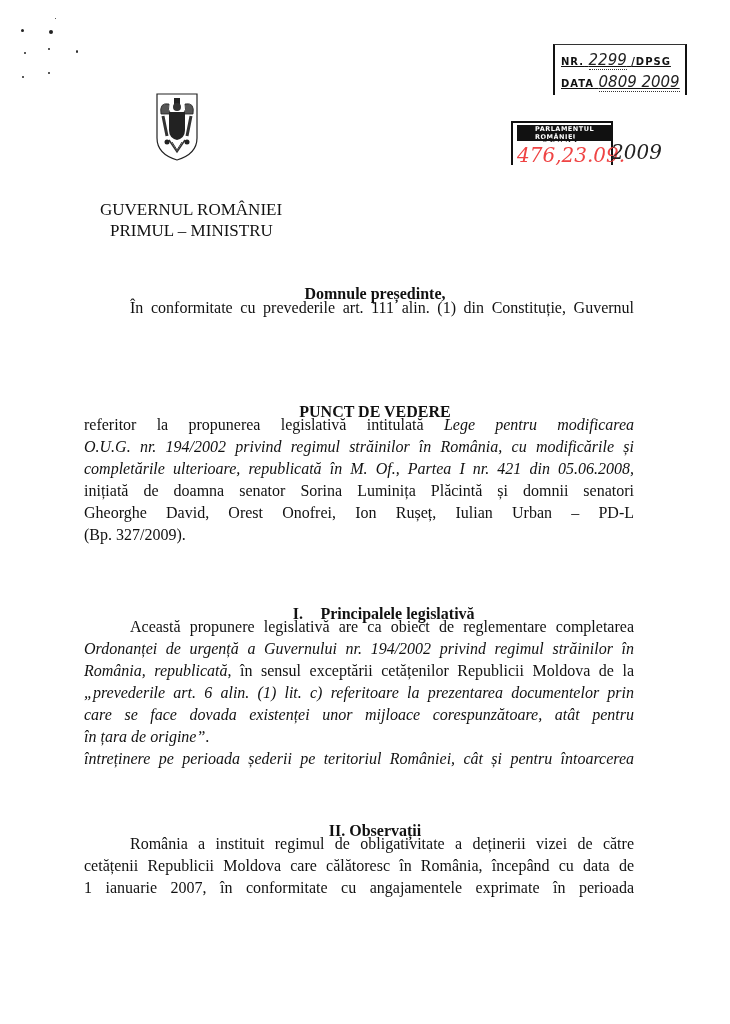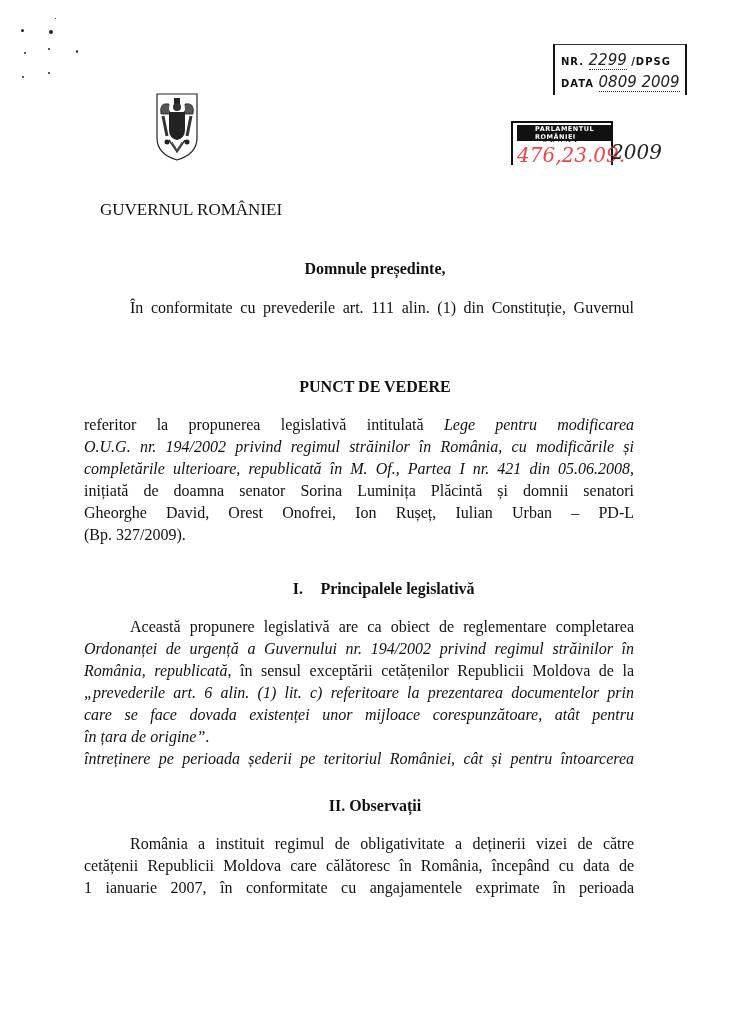--- a/index.html
+++ b/index.html
@@ -7,42 +7,42 @@
     width:730px; height:1024px; background:#ffffff; position:relative; overflow:hidden;
     font-family:"Liberation Serif","DejaVu Serif",serif; color:#111;
   }
   .speck { position:absolute; background:#222; border-radius:50%; }
 
   
   .reg-stamp {
     position:absolute; left:553px; top:44px; width:130px; height:50px;
     border-left:2px solid #111; border-right:2px solid #111; border-top:1px solid #333;
   }
-  .reg-line { position:absolute; left:6px; font-family:"DejaVu Sans",sans-serif; font-size:10px; font-weight:bold; letter-spacing:1px; }
+  .reg-line { position:absolute; left:6px; font-family:"DejaVu Sans",sans-serif; font-size:10px; font-weight:bold; letter-spacing:1px;text-decoration:underline; }
   .reg-line.l1 { top:6px; }
   .reg-line.l2 { top:28px; }
   .hand { font-family:"DejaVu Sans",sans-serif; font-style:italic; font-size:15px; font-weight:normal; color:#222; border-bottom:1px dotted #333; letter-spacing:0; }
 
   
   .senate-stamp {
     position:absolute; left:511px; top:121px; width:98px; height:42px;
     border:2px solid #111; border-bottom:none;
   }
   .senate-top { position:absolute; left:4px; top:2px; font-family:"DejaVu Sans",sans-serif; font-size:6.5px; font-weight:bold; letter-spacing:0.5px; background:#111; color:#fff; padding:0 18px; }
   .senate-mid { position:absolute; left:30px; top:13px; font-family:Liberation Serif, serif; font-size:7px; font-weight:bold; letter-spacing:3px; }
   .senate-hand { position:absolute; left:4px; top:20px; font-family:"DejaVu Serif",serif; font-style:italic; font-size:20px; color:#ef4444; }
   .senate-year { position:absolute; left:611px; top:140px; font-family:"DejaVu Serif",serif; font-style:italic; font-size:20px; color:#222; }
 
   
   .coat { position:absolute; left:155px; top:92px; width:44px; height:70px; }
 
   .gov { position:absolute; left:100px; top:199px; font-size:17px; line-height:21px; }
   .gov div:nth-child(2) { padding-left:10px; }
 
-  .center-bold { position:absolute; left:100px; width:550px; text-align:center; font-weight:bold; font-size:16px; }
+  .center-bold { position:absolute; left:100px; width:550px; text-align:center; font-weight:bold; font-size:16px;margin-top:25px; }
   .para { position:absolute; left:84px; width:550px; font-size:16px; line-height:22px; text-align:justify; }
   .para .indent { display:inline-block; width:46px; }
   .para .ln { display:block; text-align:justify; text-align-last:justify; height:22px; white-space:nowrap; }
   .para .ln.last { text-align-last:left; }
   i { font-style:italic; }
   .sec-num { display:inline-block; width:45px; }
 </style>
 </head>
 <body>
 
@@ -83,20 +83,21 @@
   <path d="M14 20 H30 V38 Q30 46 22 48 Q14 46 14 38 Z" fill="#222"></path>
   <path d="M8 24 L12 44 M36 24 L32 44" stroke="#333" stroke-width="3"></path>
   <path d="M14 48 L22 60 L30 48" fill="none" stroke="#333" stroke-width="1.5"></path>
   <path d="M17 50 L22 58 L27 50" fill="none" stroke="#333" stroke-width="1"></path>
   <circle cx="12" cy="50" r="2.5" fill="#222"></circle>
   <circle cx="32" cy="50" r="2.5" fill="#222"></circle>
 </svg>
 
 <div class="gov">
   <div>GUVERNUL ROMÂNIEI</div>
+  <div>PRIMUL – MINISTRU</div>
 </div>
 
 <div class="center-bold" style="top:260px;">Domnule președinte,</div>
 
 <div class="para" style="top:297px;">
   <span class="ln"><span class="indent"></span><span>În conformitate cu prevederile art. 111 alin. (1) din Constituție, Guvernul</span></span>
 </div>
 
 <div class="center-bold" style="top:378px;">PUNCT DE VEDERE</div>
 

